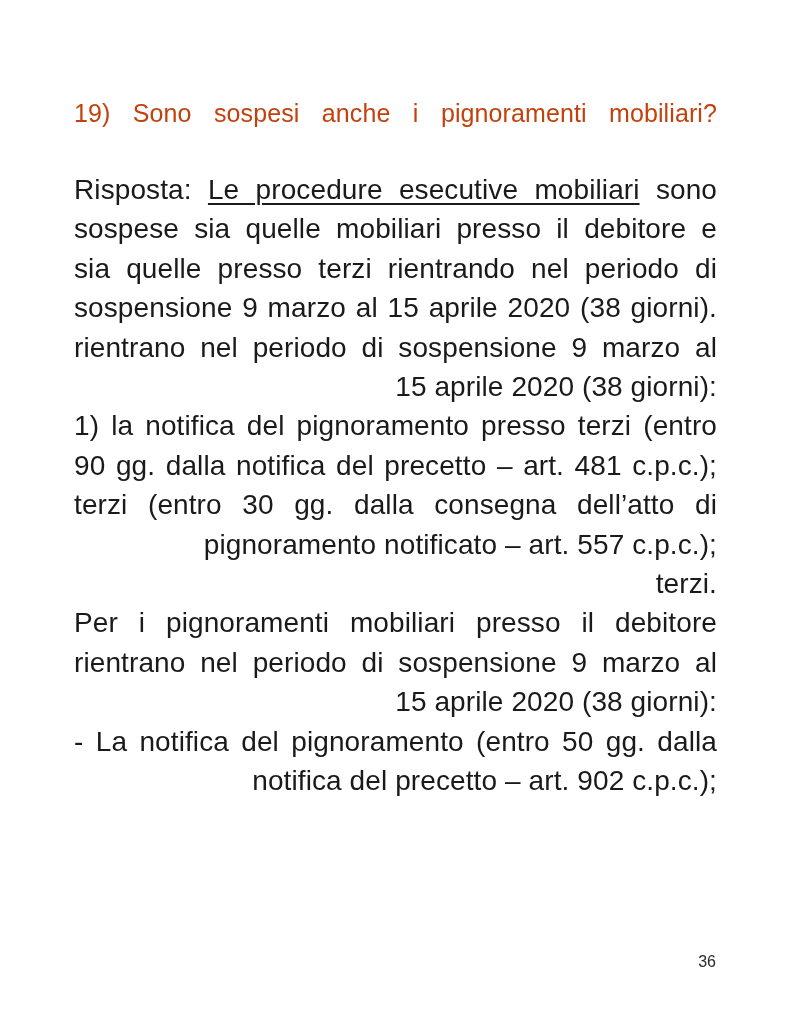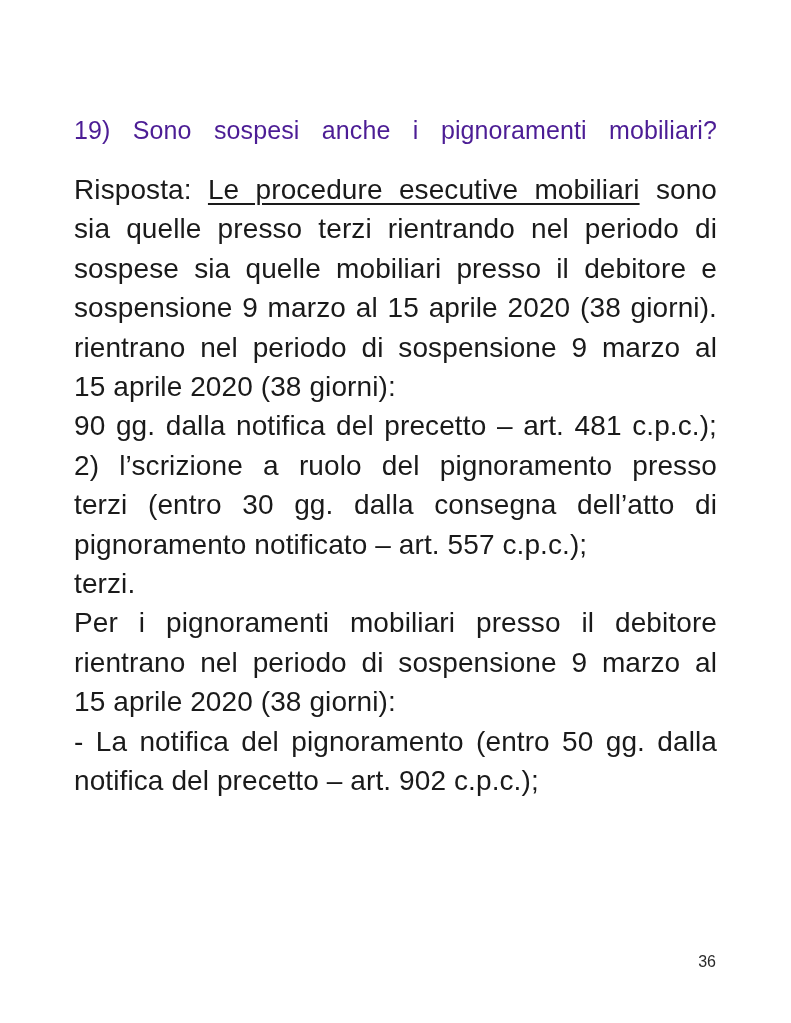--- a/index.html
+++ b/index.html
@@ -34,21 +34,21 @@
     position: absolute;
     left: 74px;
     top: 170px;
     width: 643px;
     font-size: 28px;
     line-height: 39.4px;
     letter-spacing: 0.1px;
   }
   .line {
     width: 643px;
-    text-align: left;
+    text-align: right;
     white-space: normal;
   }
   .line.fill {
     text-align: justify;
     text-align-last: justify;
   }
   .u {
     text-decoration: underline;
     text-decoration-thickness: 2px;
     text-underline-offset: 4px;
@@ -59,31 +59,31 @@
     top: 953px;
     font-size: 16px;
     line-height: 18px;
   }
 </style>
 </head>
 <body>
 
 <div class="doc-page" style="background: rgb(255, 255, 255);">
 
-  <div class="heading" style="color: #4c1d95; margin-top: 17px;">19) Sono sospesi anche i pignoramenti mobiliari?</div>
+  <div class="heading" style="color: #c2410c;">19) Sono sospesi anche i pignoramenti mobiliari?</div>
 
   <div class="body-text" style="color: rgb(26, 26, 26);">
       <div class="line fill"><span>Risposta: </span><span class="u">Le procedure esecutive mobiliari</span><span> sono</span></div>
+      <div class="line fill"><span>sospese sia quelle mobiliari presso il debitore e</span></div>
       <div class="line fill"><span>sia quelle presso terzi rientrando nel periodo di</span></div>
-      <div class="line fill"><span>sospese sia quelle mobiliari presso il debitore e</span></div>
       <div class="line fill"><span>sospensione 9 marzo al 15 aprile 2020 (38 giorni).</span></div>
       <div class="line fill"><span>rientrano nel periodo di sospensione 9 marzo al</span></div>
       <div class="line"><span>15 aprile 2020 (38 giorni):</span></div>
+      <div class="line fill"><span>1) la notifica del pignoramento presso terzi (entro</span></div>
       <div class="line fill"><span>90 gg. dalla notifica del precetto – art. 481 c.p.c.);</span></div>
-      <div class="line fill"><span>2) l’scrizione a ruolo del pignoramento presso</span></div>
       <div class="line fill"><span>terzi (entro 30 gg. dalla consegna dell’atto di</span></div>
       <div class="line"><span>pignoramento notificato – art. 557 c.p.c.);</span></div>
       <div class="line"><span>terzi.</span></div>
       <div class="line fill"><span>Per i pignoramenti mobiliari presso il debitore</span></div>
       <div class="line fill"><span>rientrano nel periodo di sospensione 9 marzo al</span></div>
       <div class="line"><span>15 aprile 2020 (38 giorni):</span></div>
       <div class="line fill"><span>- La notifica del pignoramento (entro 50 gg. dalla</span></div>
       <div class="line"><span>notifica del precetto – art. 902 c.p.c.);</span></div>
     </div>
 

